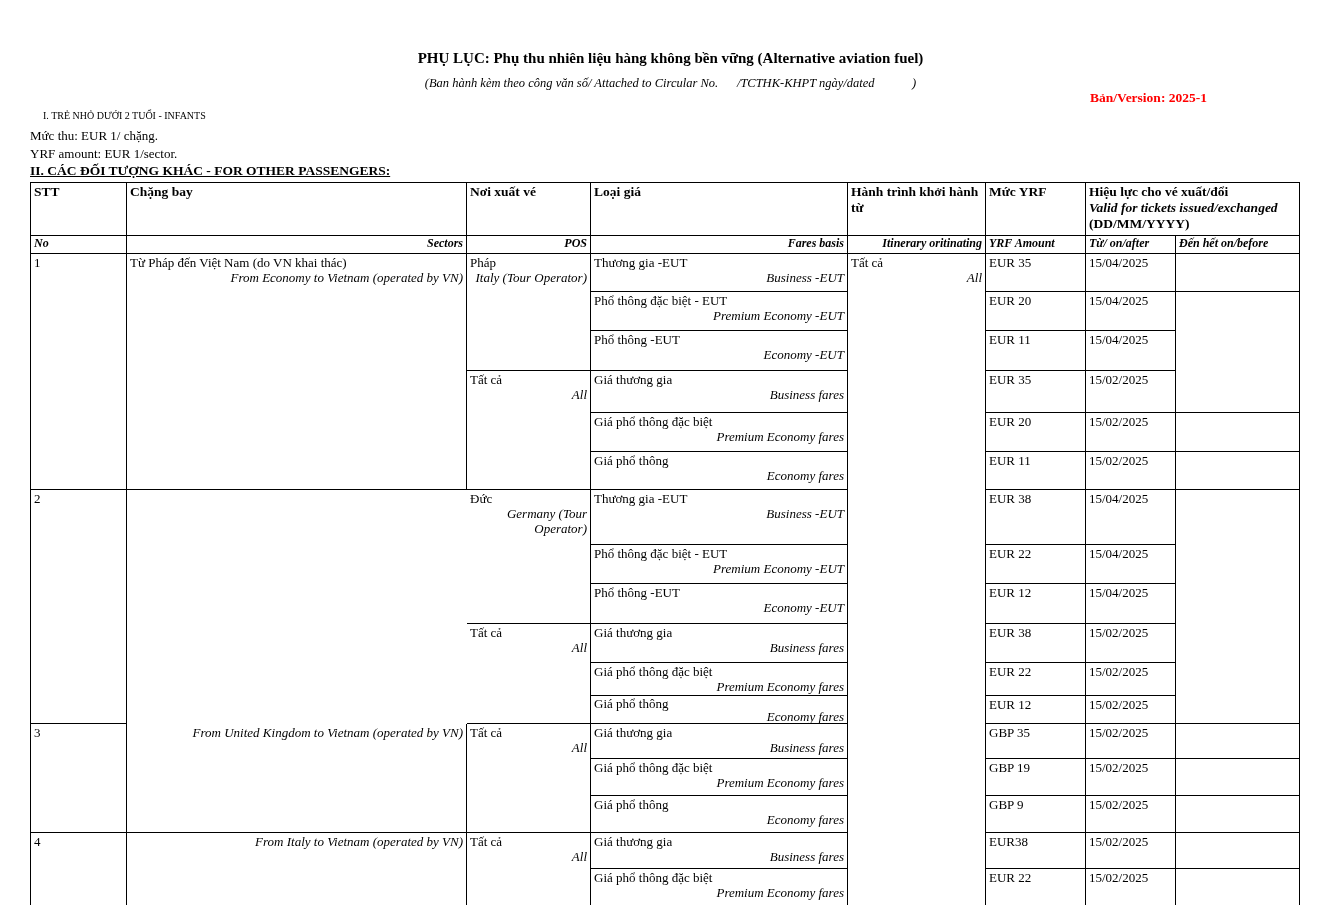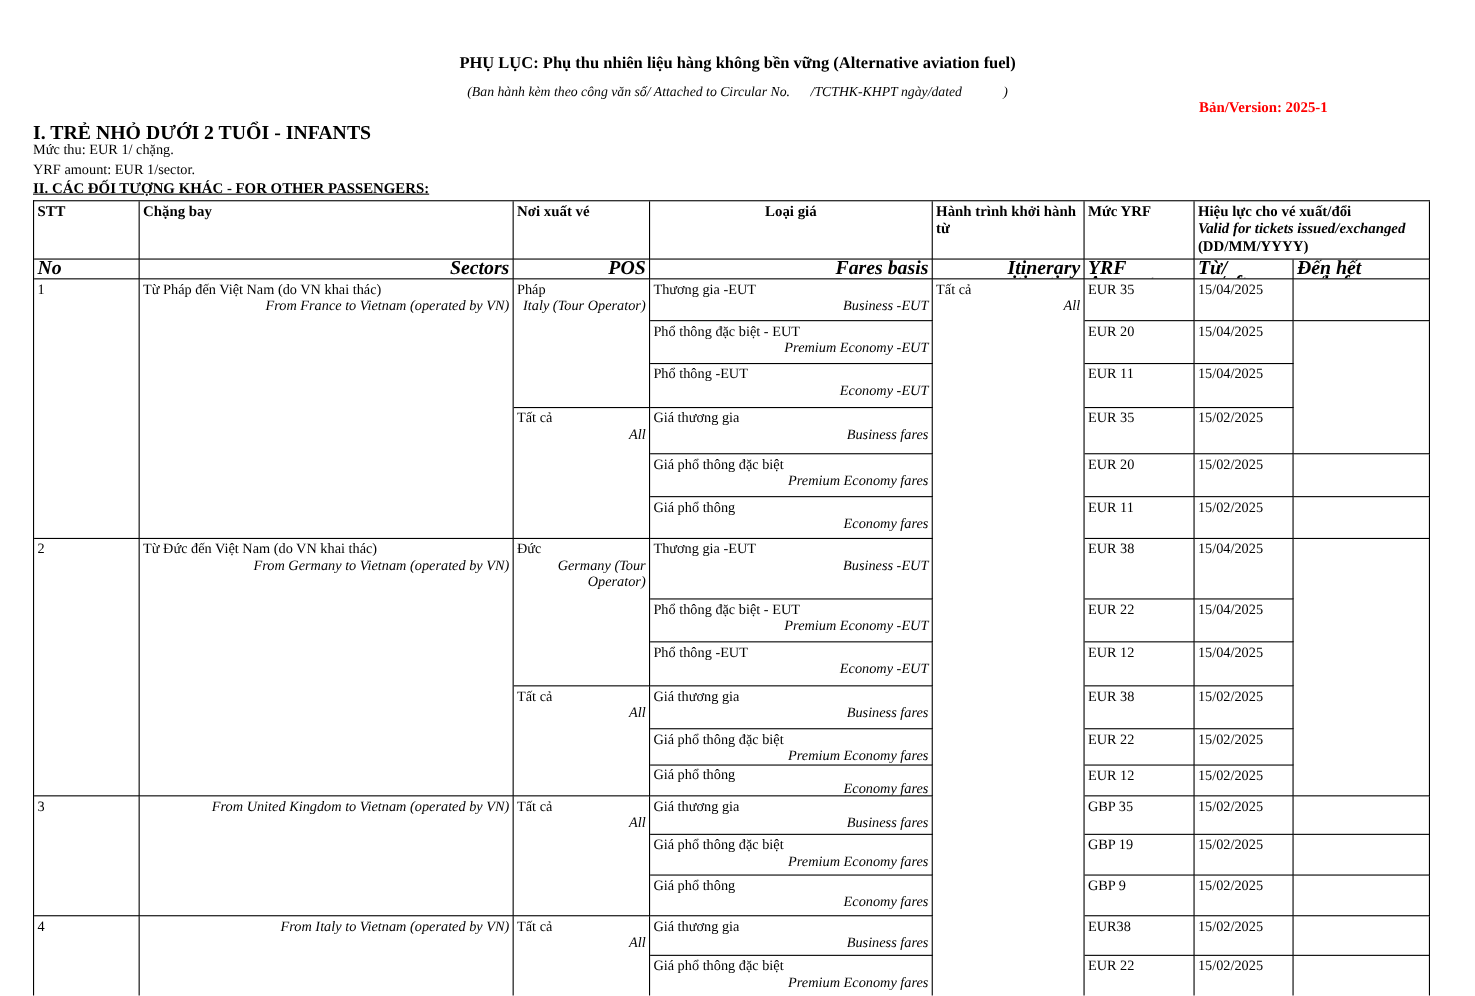--- a/index.html
+++ b/index.html
@@ -4,21 +4,21 @@
 <style>
   html,body{margin:0;padding:0;}
   body{
     width:1341px;height:905px;background:#ffffff;overflow:hidden;position:relative;
     font-family:"Liberation Serif","DejaVu Serif",serif;color:#000;
   }
   .abs{position:absolute;}
   .page-title{top:50px;left:0;width:1341px;text-align:center;font-size:15px;font-weight:bold;}
   .page-subtitle{top:76px;left:0;width:1341px;text-align:center;font-size:12.5px;font-style:italic;white-space:pre;}
   .version{top:90px;right:134px;font-size:13.5px;font-weight:bold;}
-  .s1-head{top:110px;left:30px;font-size:18px;font-weight:bold;}
+  .s1-head{top:110px;left:43px;font-size:10px;font-weight:normal;}
   .s1-l1{top:128px;left:30px;font-size:13px;text-align:center;}
   .s1-l2{top:146px;left:30px;font-size:13px;}
   .s2-head{top:163px;left:30px;font-size:13.5px;font-weight:bold;text-decoration:underline;}
 
   .tbl{
     position:absolute;left:30px;top:182px;
     display:grid;
     grid-template-columns:96px 340px 124px 257px 138px 100px 90px 124px;
     grid-template-rows:53px 18px 38px 39px 40px 42px 39px 38px 55px 39px 40px 39px 33px 28px 35px 37px 37px 36px 60px;
     border-top:1px solid #000;border-left:1px solid #000;
@@ -26,41 +26,41 @@
   .c{
     border-right:1px solid #000;border-bottom:1px solid #000;
     padding:1px 3px;font-size:13px;line-height:15px;overflow:hidden;
     box-sizing:border-box;
   }
   .b{font-weight:bold;}
   .bi{font-weight:bold;font-style:italic;}
   .ctr{text-align:left;}
   .rt{text-align:right;}
   .hc{font-size:13.5px;line-height:16px;}
-  .h2{font-size:18px;line-height:14px;padding-top:0;}
+  .h2{font-size:12px;line-height:14px;padding-top:0;}
   .vn{display:block;text-align:left;}
   .en{display:block;text-align:right;font-style:italic;}
 </style>
 </head>
 <body>
 
 <div class="abs page-title">PHỤ LỤC: Phụ thu nhiên liệu hàng không bền vững (Alternative aviation fuel)</div>
 <div class="abs page-subtitle">(Ban hành kèm theo công văn số/ Attached to Circular No.      /TCTHK-KHPT ngày/dated            )</div>
 <div class="abs version" style="color:#ff0000;">Bản/Version: 2025-1</div>
 <div class="abs s1-head">I. TRẺ NHỎ DƯỚI 2 TUỔI - INFANTS</div>
 <div class="abs s1-l1">Mức thu: EUR 1/ chặng.</div>
 <div class="abs s1-l2">YRF amount: EUR 1/sector.</div>
 <div class="abs s2-head">II. CÁC ĐỐI TƯỢNG KHÁC - FOR OTHER PASSENGERS:</div>
 
 <div class="tbl">
 
   <div class="c hc b ctr" style="grid-area:1/1/2/2;">STT</div>
   <div class="c hc b" style="grid-area:1/2/2/3;">Chặng bay</div>
   <div class="c hc b" style="grid-area:1/3/2/4;">Nơi xuất vé</div>
-  <div class="c hc b" style="grid-area:1/4/2/5;text-align:center;">Loại giá</div>
+  <div class="c hc b" style="grid-area:1/4/2/5;">Loại giá</div>
   <div class="c hc b" style="grid-area:1/5/2/6;">Hành trình khởi hành từ</div>
   <div class="c hc ctr" style="grid-area:1/7/2/9;">
     <span class="b" style="display:block;">Hiệu lực cho vé xuất/đổi</span>
     <span class="bi" style="display:block;">Valid for tickets issued/exchanged</span>
     <span class="b" style="display:block;">(DD/MM/YYYY)</span>
   </div>
   <div class="c hc b" style="grid-area:1/6/2/7;">Mức YRF</div>
 
   <div class="c h2 bi ctr" style="grid-area:2/1/3/2;">No</div>
   <div class="c h2 bi rt" style="grid-area:2/2/3/3;">Sectors</div>
@@ -71,25 +71,21 @@
   <div class="c h2 bi ctr" style="grid-area:2/7/3/8;">Từ/ on/after</div>
   <div class="c h2 bi ctr" style="grid-area:2/8/3/9;">Đến hết on/before</div>
 
   <div class="c ctr" style="grid-area:3/1/9/2;">1</div>
   <div class="c ctr" style="grid-area:9/1/15/2;">2</div>
   <div class="c ctr" style="grid-area:15/1/18/2;">3</div>
   <div class="c ctr" style="grid-area:18/1/20/2;">4</div>
 
   <div class="c" style="grid-area:3/2/9/3;">
     <span class="vn">Từ Pháp đến Việt Nam (do VN khai thác)</span>
-    <span class="en">From France to Vietnam (operated by VN)</span>
-  </div>
-  <div class="c" style="grid-area:9/2/15/3;">
-    <span class="vn">Từ Đức đến Việt Nam (do VN khai thác)</span>
-    <span class="en">From Germany to Vietnam (operated by VN)</span>
+    <span class="en">From Economy to Vietnam (operated by VN)</span>
   </div>
   <div class="c" style="grid-area:15/2/18/3;">
     <span class="en">From United Kingdom to Vietnam (operated by VN)</span>
   </div>
   <div class="c" style="grid-area:18/2/20/3;">
     <span class="en">From Italy to Vietnam (operated by VN)</span>
   </div>
 
   <div class="c" style="grid-area:3/3/6/4;">
     <span class="vn">Pháp</span>

